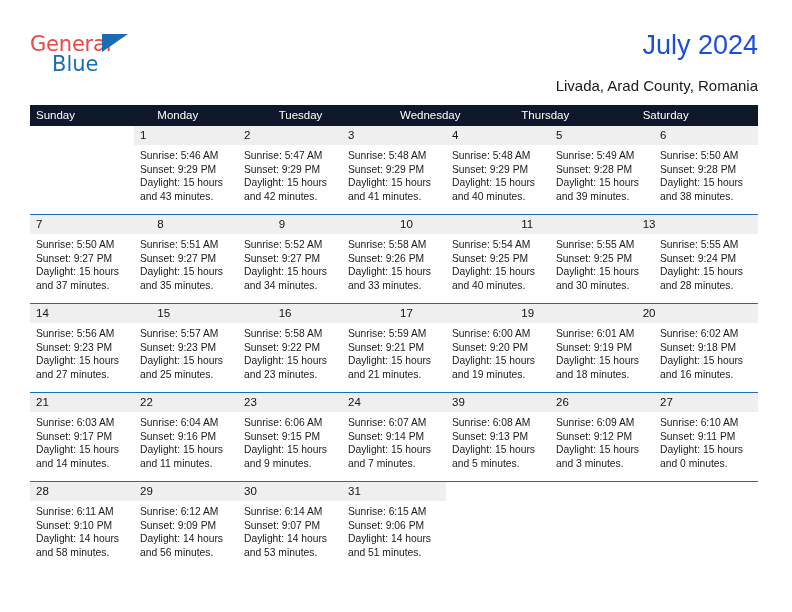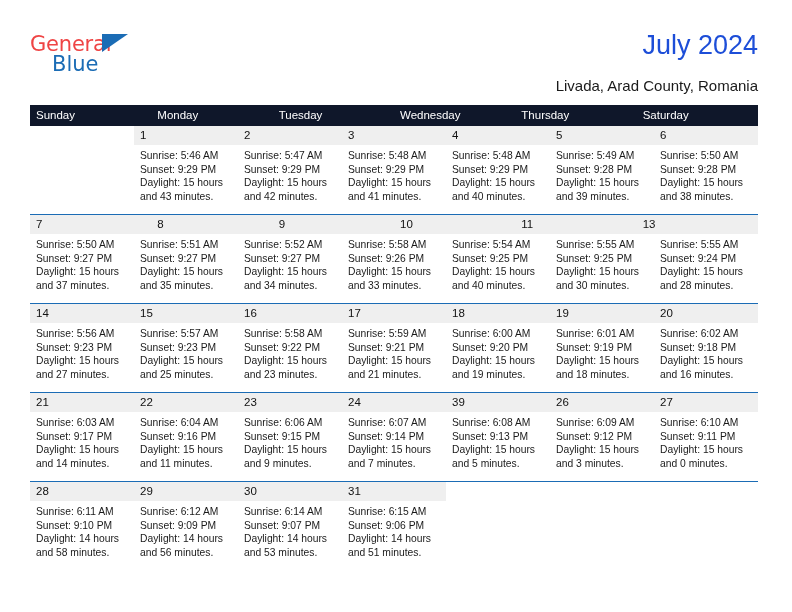--- a/index.html
+++ b/index.html
@@ -281,21 +281,20 @@
               <div class="line">and 28 minutes.</div>
             </div>
           </div>
         </div>
         <div class="week">
           <div class="daynum-band">
             <div class="daynum filled">14</div>
             <div class="daynum filled">15</div>
             <div class="daynum filled">16</div>
             <div class="daynum filled">17</div>
-            <div class="daynum filled">18</div>
             <div class="daynum filled">19</div>
             <div class="daynum filled">20</div>
           </div>
           <div class="details-band">
             <div class="details">
               <div class="line">Sunrise: 5:56 AM</div>
               <div class="line">Sunset: 9:23 PM</div>
               <div class="line">Daylight: 15 hours</div>
               <div class="line">and 27 minutes.</div>
             </div>

